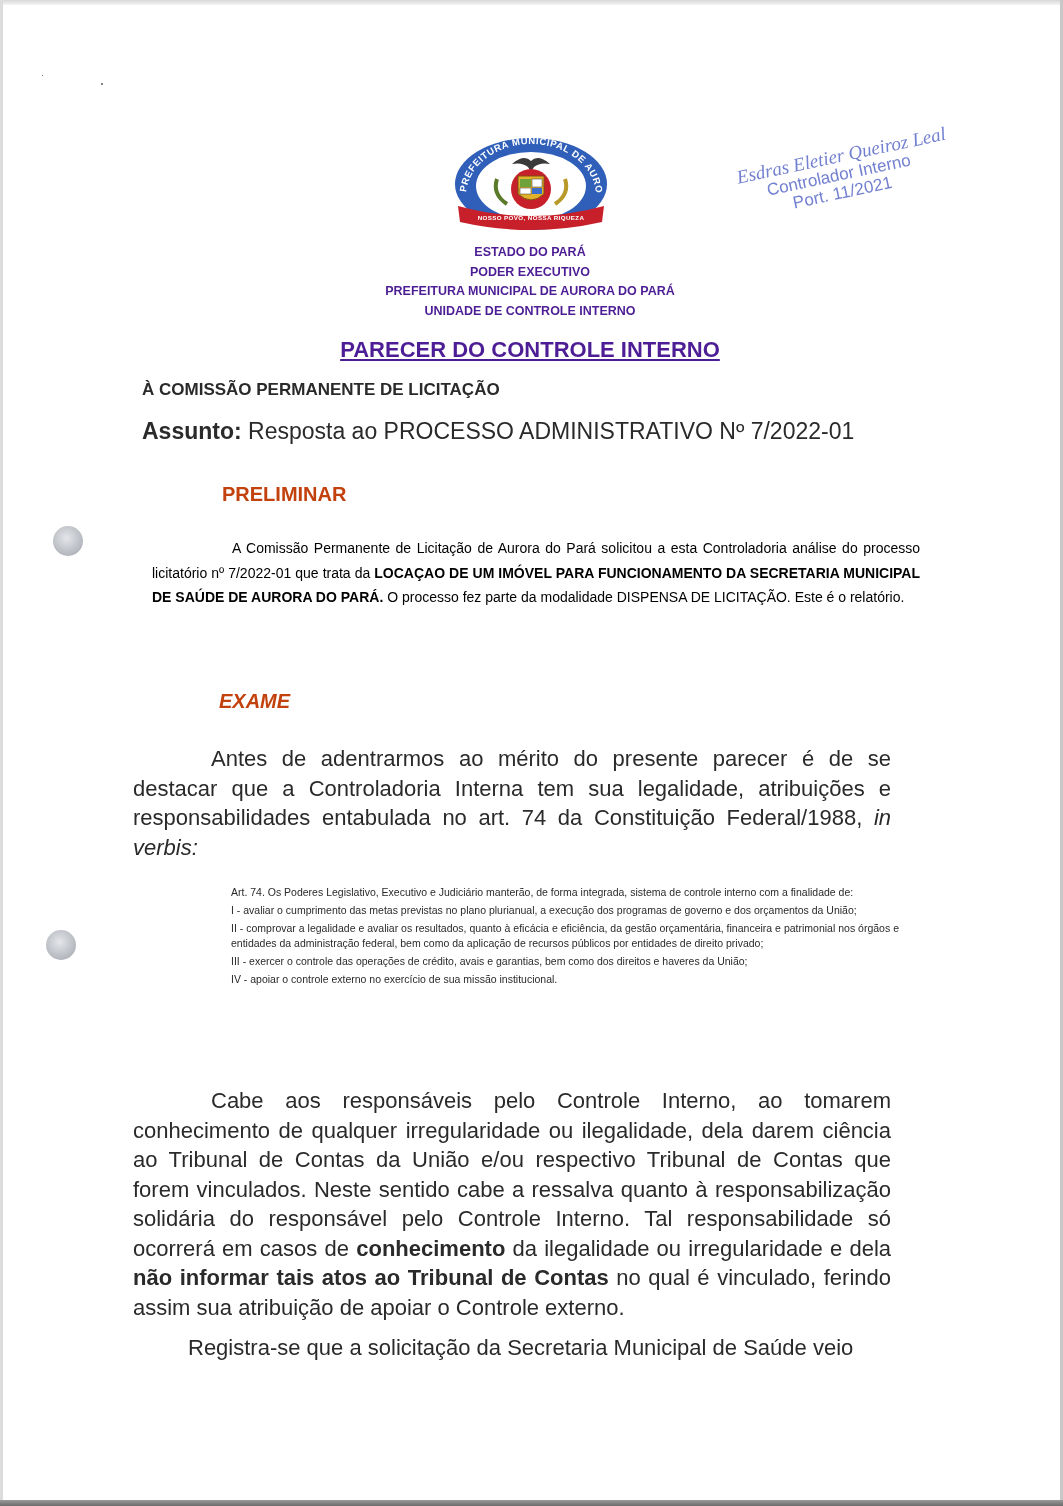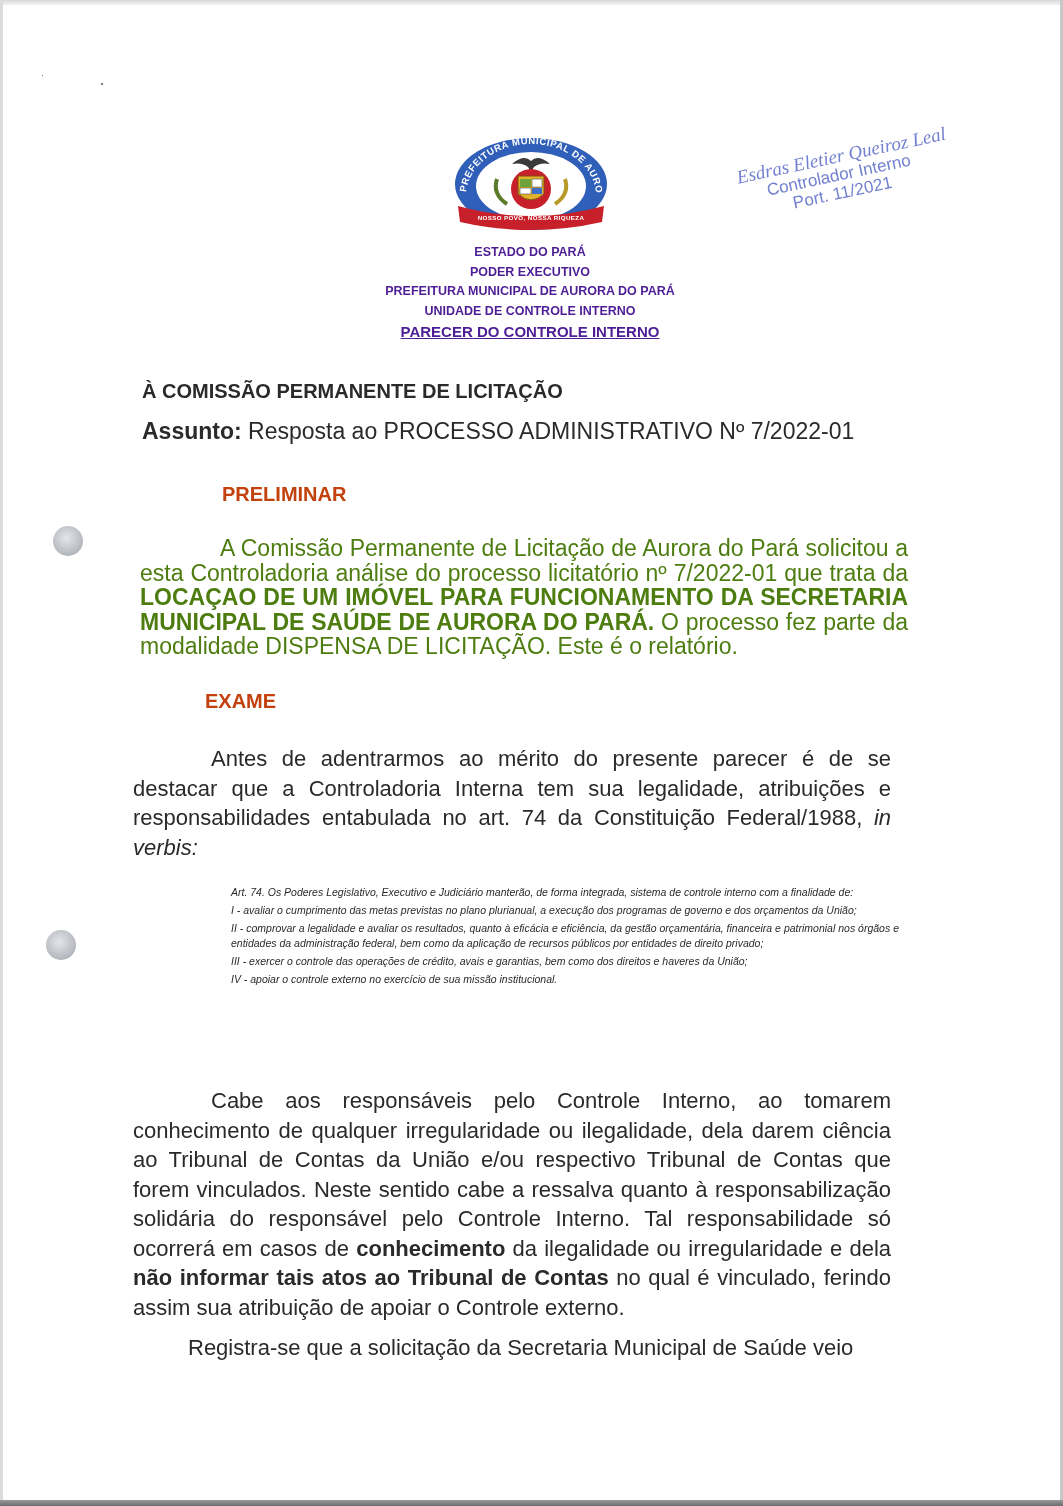--- a/index.html
+++ b/index.html
@@ -82,57 +82,57 @@
       position: absolute;
       left: 330px; top: 243px;
       width: 400px;
       text-align: center;
       font-weight: bold;
       font-size: 12.5px;
       line-height: 19.5px;
       color: #4c1d95;
     }
     .header .title {
-      font-size: 15px;
+      font-size: 22px;
       line-height: 22px;
       text-decoration: underline;
-      margin-top: 0;
+      margin-top: 18px;
     }
 
     .recipient {
       position: absolute;
       left: 142px; top: 380px;
       font-weight: bold;
-      font-size: 20px;
+      font-size: 17px;
       color: #2a2a2a;
     }
     .subject {
       position: absolute;
       left: 142px; top: 418px;
       font-size: 23px;
       color: #2a2a2a;
       white-space: nowrap;
     }
     .subject b { font-weight: bold; }
 
     .section-heading {
       position: absolute;
       font-weight: bold;
       font-size: 20px;
       color: #c2410c;
     }
 
     .para {
       position: absolute;
-      left: 140px;
+      left: 152px;
       width: 768px;
-      font-size: 23px;
+      font-size: 14px;
       line-height: 24.5px;
       text-align: justify;
-      color: #4d7c0f;
+      color: #000000;
     }
     .para .indent { display: inline-block; width: 80px; }
 
     .para-large {
       position: absolute;
       left: 133px;
       width: 758px;
       font-size: 22px;
       line-height: 29.5px;
       text-align: justify;
@@ -142,21 +142,21 @@
 
     .quote {
       position: absolute;
       left: 231px; top: 885px;
       width: 672px;
       font-size: 10.5px;
       line-height: 15.8px;
       text-align: justify;
       color: #2a2a2a;
     }
-    .quote p { margin: 0 4px 2px 0; font-style: italic; }
+    .quote p { margin: 0 4px 2px 0; }
   </style>
 </head>
 <body>
 
 <div class="page">
   <div class="scan-edge-top"></div>
   <div class="scan-edge-left"></div>
   <div class="scan-edge-right"></div>
   <div class="scan-edge-bottom"></div>
 
@@ -211,21 +211,21 @@
   <div class="subject">
     <b>Assunto:</b>
     <span>Resposta ao PROCESSO ADMINISTRATIVO Nº 7/2022-01</span>
   </div>
 
   <div class="section-heading" style="left:222px; top:483px;">PRELIMINAR</div>
   <div class="para" style="top:536px;">
     <span class="indent"></span><span>A Comissão Permanente de Licitação de Aurora do Pará solicitou a esta Controladoria análise do processo licitatório nº 7/2022-01 que trata da </span><b>LOCAÇAO DE UM IMÓVEL PARA FUNCIONAMENTO DA SECRETARIA MUNICIPAL DE SAÚDE DE AURORA DO PARÁ.</b><span> O processo fez parte da modalidade DISPENSA DE LICITAÇÃO. Este é o relatório.</span>
   </div>
 
-  <div class="section-heading" style="left:205px; top:690px;">EXAME</div>
+  <div class="section-heading" style="left:219px; top:690px;font-style:italic;">EXAME</div>
   <div class="para-large" style="top:744px;">
     <span class="indent"></span><span>Antes de adentrarmos ao mérito do presente parecer é de se destacar que a Controladoria Interna tem sua legalidade, atribuições e responsabilidades entabulada no art. 74 da Constituição Federal/1988, </span><i>in verbis:</i>
   </div>
 
   <div class="quote">
     <p>Art. 74. Os Poderes Legislativo, Executivo e Judiciário manterão, de forma integrada, sistema de controle interno com a finalidade de:</p>
     <p>I -  avaliar o cumprimento das metas previstas no plano plurianual, a execução dos programas de governo e dos orçamentos da União;</p>
     <p>II -  comprovar a legalidade e avaliar os resultados, quanto à eficácia e eficiência, da gestão orçamentária, financeira e patrimonial nos órgãos e entidades da administração federal, bem como da aplicação de recursos públicos por entidades de direito privado;</p>
     <p>III -  exercer o controle das operações de crédito, avais e garantias, bem como dos direitos e haveres da União;</p>
     <p>IV -  apoiar o controle externo no exercício de sua missão institucional.</p>

